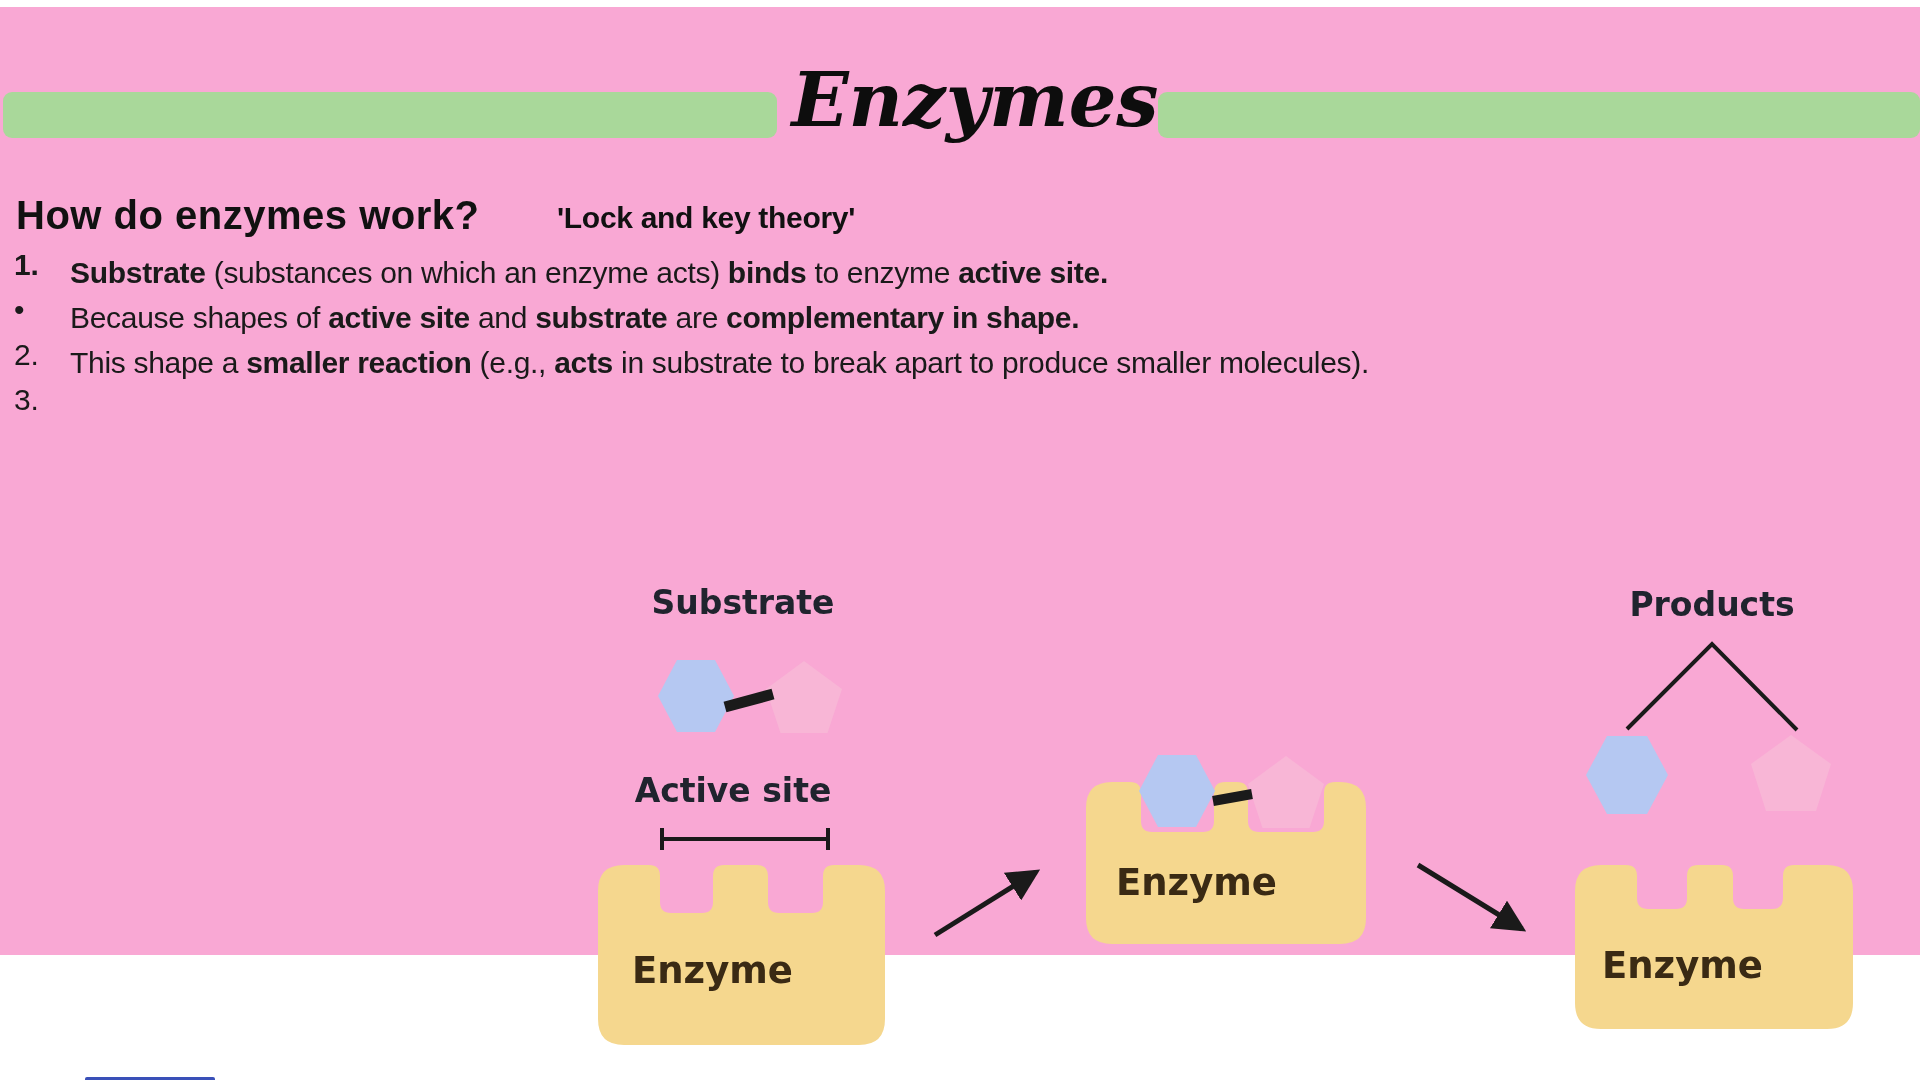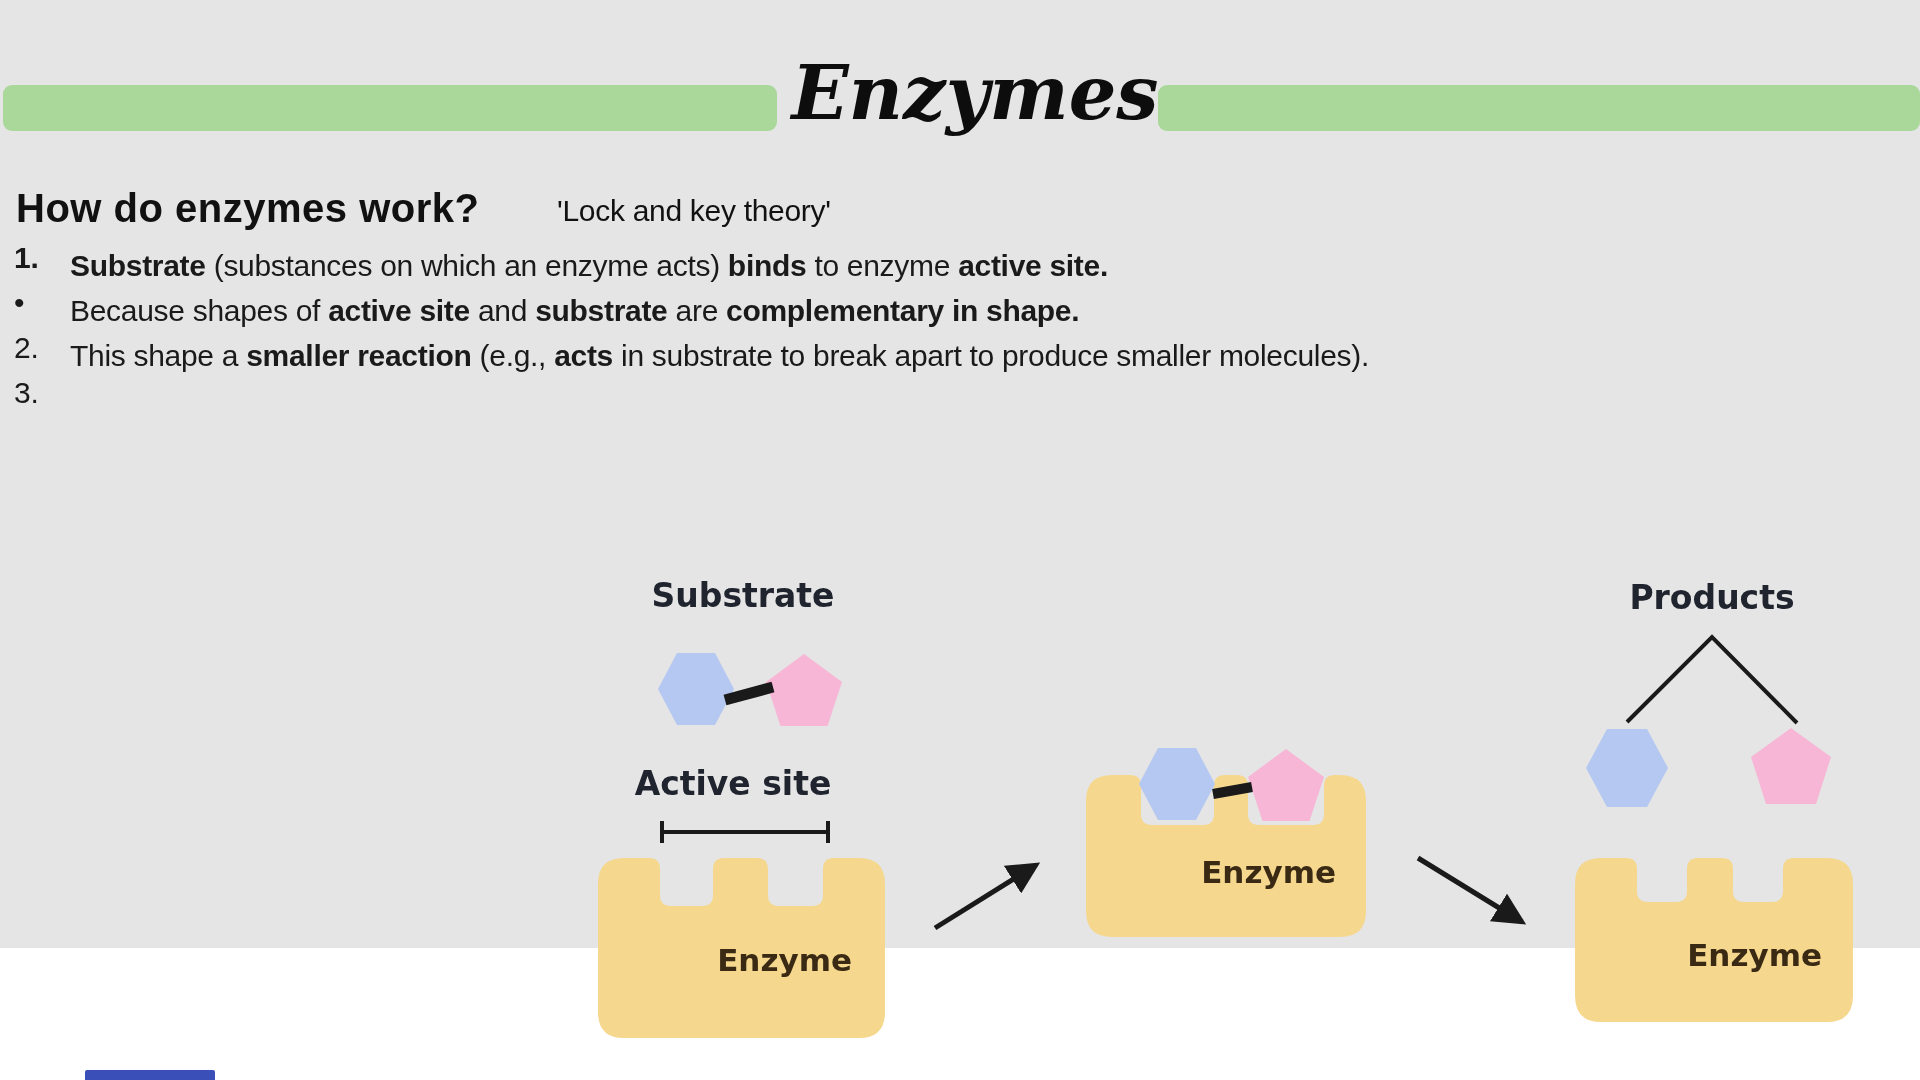--- a/index.html
+++ b/index.html
@@ -1,52 +1,52 @@
 <!DOCTYPE html>
 <html><head>
 <meta charset="utf-8">
 <style>
   html,body{margin:0;padding:0;background:#ffffff;}
   body{width:1920px;height:1080px;overflow:hidden;
        font-family:"Liberation Sans", sans-serif;color:#1a1a1a;}
-  #page{position:relative;width:1920px;height:948px;background:#e5e5e5;}
+  #page{position:relative;width:1920px;height:948px;background:#f9a8d4;margin-top:7px;}
 
   
   .green-bar{position:absolute;top:85px;height:46px;border-radius:9px;}
   #bar-left{left:3px;width:774px;}
   #bar-right{left:1158px;width:762px;}
   #title{position:absolute;left:780px;top:50px;width:390px;text-align:center;
          font-family:"DejaVu Serif","Liberation Serif",serif;
          font-style:italic;font-weight:700;font-size:75px;line-height:1.15;
          color:#0d0d0d;white-space:nowrap;}
 
   
   #question{position:absolute;left:16px;top:186px;font-size:40px;font-weight:700;
             letter-spacing:.5px;color:#111111;font-family:Liberation Sans, sans-serif;
             white-space:nowrap;}
-  #theory{position:absolute;left:557px;top:194px;font-size:30px;font-weight:400;
+  #theory{position:absolute;left:557px;top:194px;font-size:30px;font-weight:700;
           color:#111111;letter-spacing:-0.3px;white-space:nowrap;}
 
   
   #how-list{position:absolute;left:0;top:241px;width:1920px;}
   .list-row{position:relative;height:45px;font-size:30px;letter-spacing:-0.3px;}
   .list-row .marker{position:absolute;left:14px;top:0;}
   .list-row .line-text{position:absolute;left:70px;top:8px;white-space:nowrap;}
   .list-row b{font-weight:700;}
 
   
   #diagram{position:absolute;left:0;top:0;width:1920px;height:1080px;}
   .dia-label{position:absolute;width:220px;text-align:center;font-weight:700;
              font-size:33px;color:#20242e;font-family:"DejaVu Sans",sans-serif;
              white-space:nowrap;}
   #substrate-label{left:633px;top:576px;}
   #active-site-label{left:623px;top:764px;}
   #products-label{left:1602px;top:578px;}
-  .enzyme-label{position:absolute;width:220px;text-align:right;font-weight:700;
-                font-size:31px;font-family:"DejaVu Sans",sans-serif;white-space:nowrap;}
+  .enzyme-label{position:absolute;width:220px;text-align:left;font-weight:700;
+                font-size:37px;font-family:"DejaVu Sans",sans-serif;white-space:nowrap;}
   #enzyme-label-left{left:632px;top:942px;}
   #enzyme-label-mid{left:1116px;top:854px;}
   #enzyme-label-right{left:1602px;top:937px;}
 
   #bottom-strip{position:absolute;left:85px;top:1070px;width:130px;height:10px;
                 border-radius:2px 2px 0 0;}
 </style>
 </head>
 <body>
 

